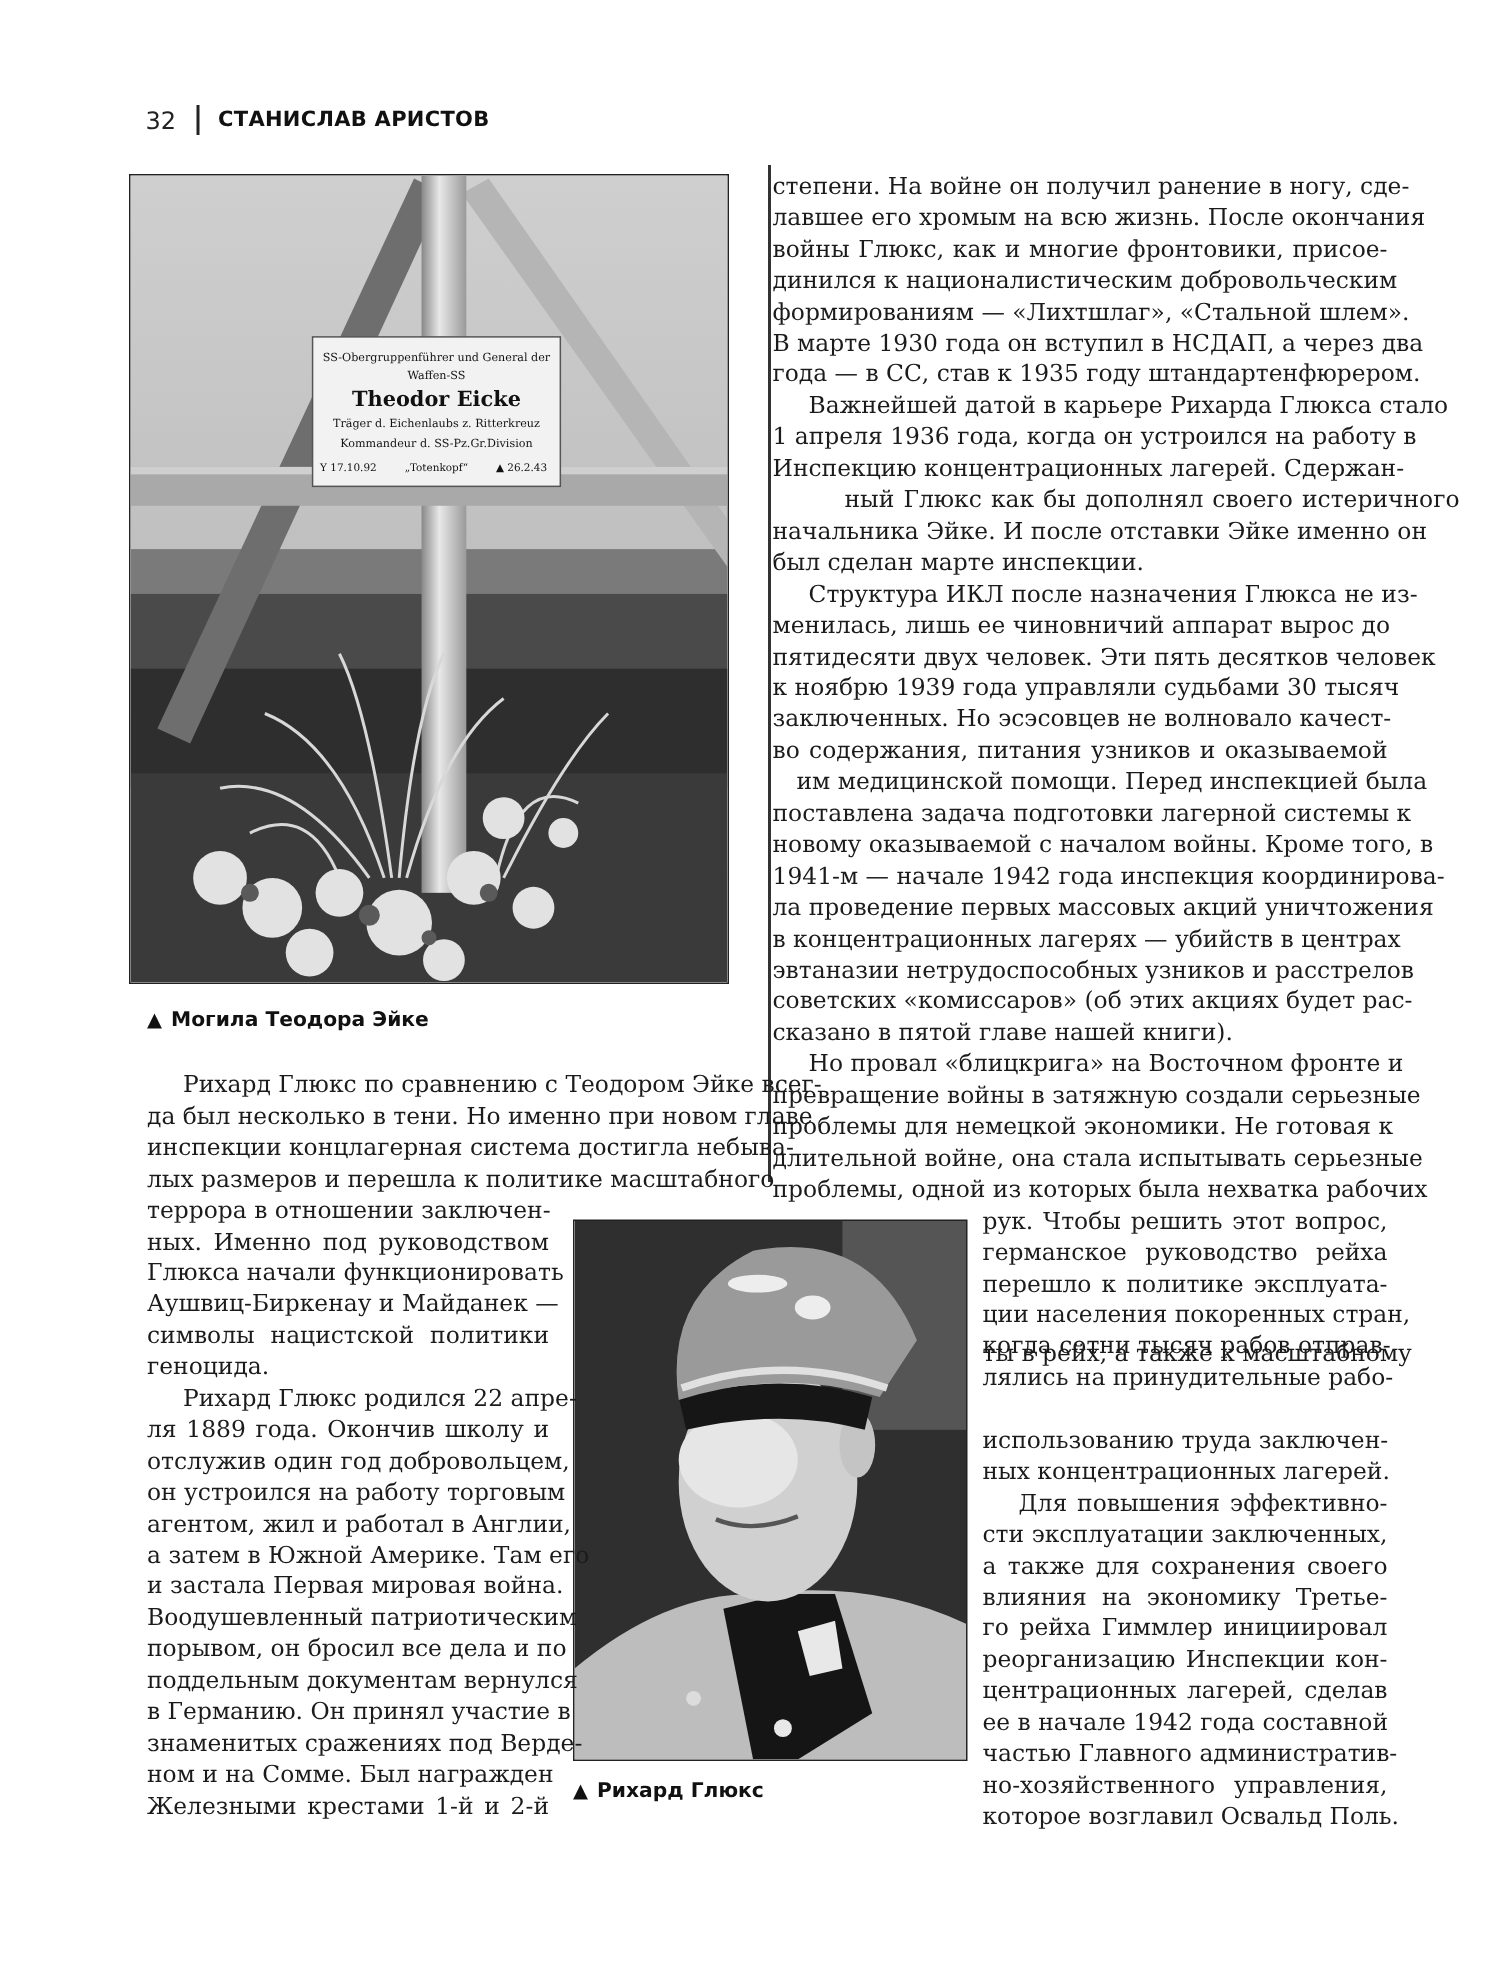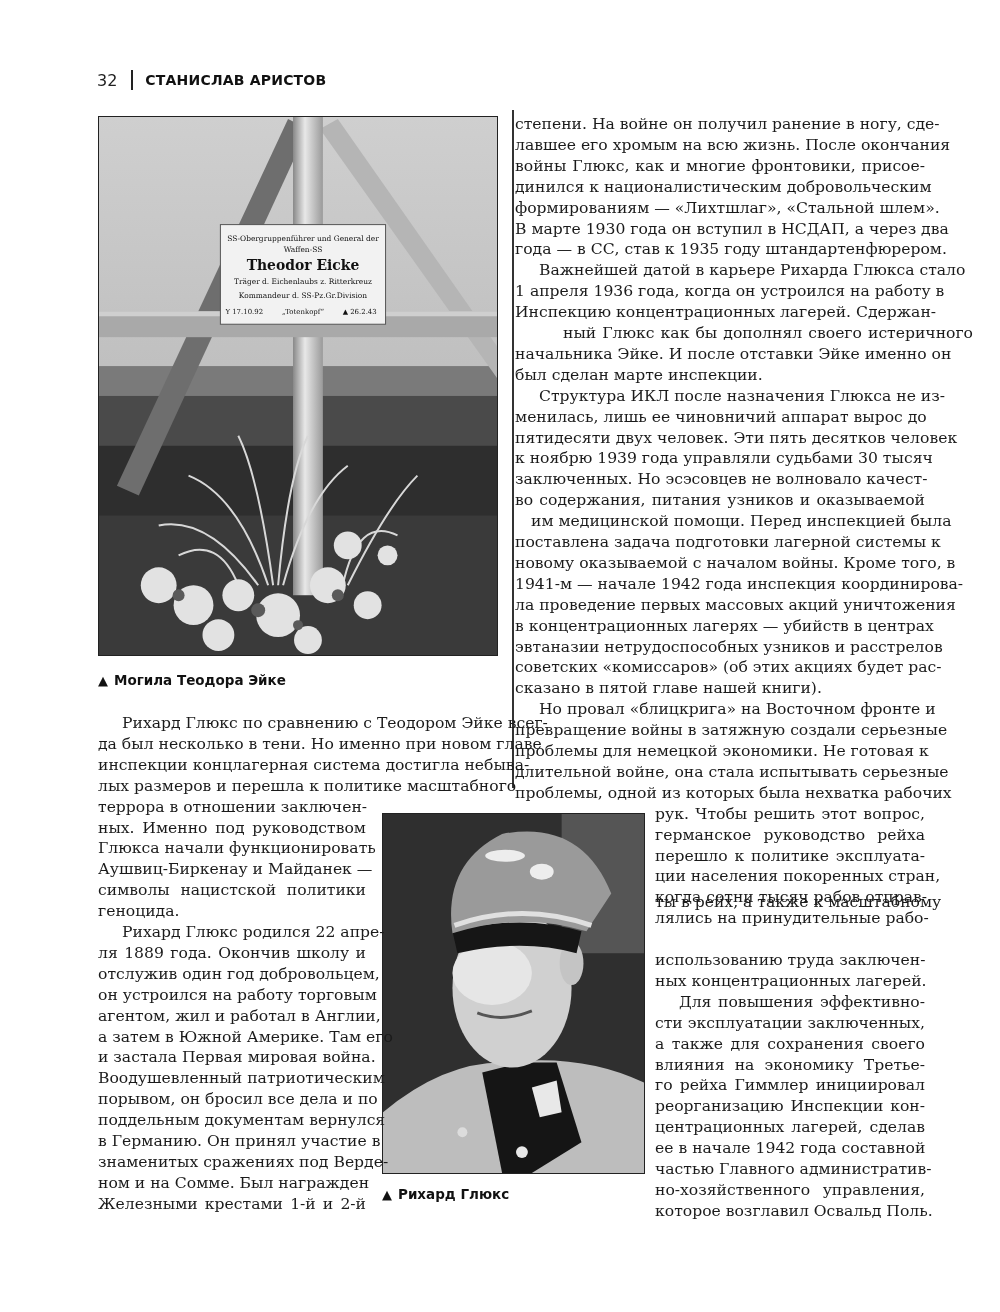--- a/index.html
+++ b/index.html
@@ -6,21 +6,21 @@
   body { width: 1000px; height: 1312px; position: relative; overflow: hidden;
          font-family: "DejaVu Serif", "Liberation Serif", serif; color: #1a1a1a; }
   .header { position: absolute; left: 97px; top: 70px; height: 20px; display: flex; align-items: center;
             font-family: "DejaVu Sans", "Liberation Sans", sans-serif; }
   .page-num { font-size: 16px; color: #222; }
   .header-rule { width: 2px; height: 20px; background: #222; margin: 0 12px 0 14px; }
   .author { font-size: 14px; font-weight: bold; letter-spacing: 0.2px; color: #111; }
 
   .photo { position: absolute; border: 1.5px solid #222; overflow: hidden; box-sizing: border-box; }
   .photo svg { display: block; width: 100%; height: 100%; }
-  #photo1 { left: 98px; top: 116px; width: 400px; height: 540px; }
+  #photo1 { left: 86px; top: 116px; width: 400px; height: 540px; }
   #photo2 { left: 382px; top: 813px; width: 263px; height: 361px; }
 
   .caption { position: absolute; font-family: "DejaVu Sans", "Liberation Sans", sans-serif;
              font-weight: bold; font-size: 13.5px; color: #111; display: flex; align-items: center; }
   .caption .tri { font-size: 13px; margin-right: 6px; }
   #cap1 { left: 98px; top: 672px; }
   #cap2 { left: 382px; top: 1186px; }
 
   .col-rule { position: absolute; left: 512px; top: 110px; width: 1.5px; height: 678px; background: #333; }
 

